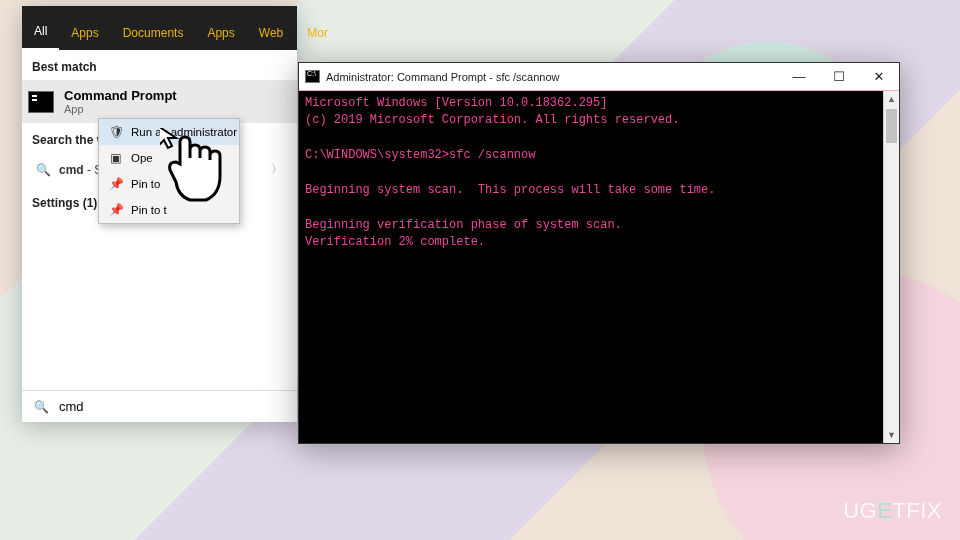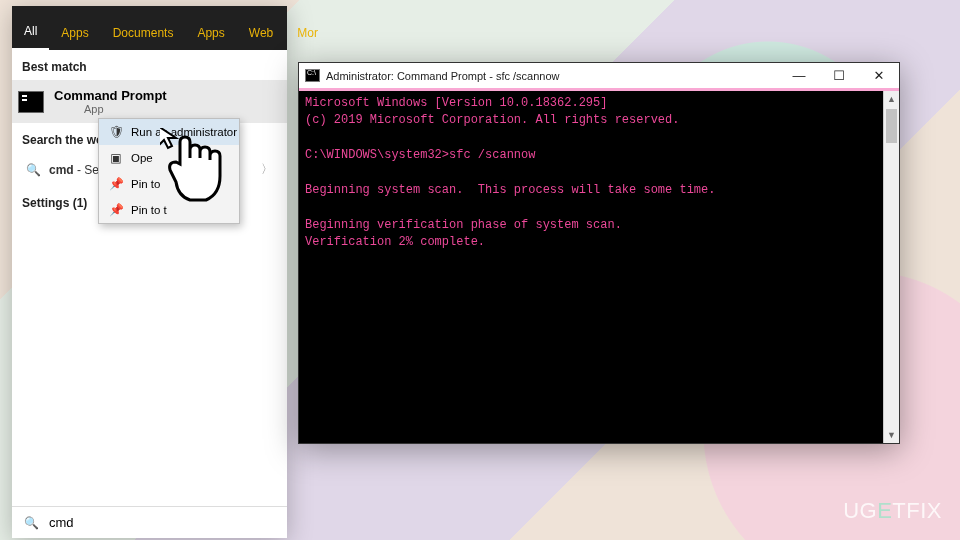--- a/index.html
+++ b/index.html
@@ -11,49 +11,49 @@
     content: ""; position: absolute; inset: 0;
     background:
       radial-gradient(circle at 80% 30%, #cfe9e0 0 120px, transparent 121px),
       radial-gradient(circle at 90% 80%, #f4d4dd 0 160px, transparent 161px),
       linear-gradient(135deg,#efe3d8 0 20%, #e6eee6 20% 45%, #e0d7e8 45% 70%, #efe3d8 70% 100%);
   }
   .watermark { position: absolute; right: 18px; bottom: 16px; font-size: 22px; font-weight: 400; letter-spacing: 0.5px; font-family: Arial, sans-serif; color: #ffffffcc; }
   .watermark .g { color: #9fe2c8cc; }
 
   
-  .start { position: absolute; left: 12px; top: 6px; width: 275px; height: 532px; background: #fff; box-shadow: 0 4px 24px rgba(0,0,0,0.25); z-index: 2; display: flex; flex-direction: column; }
+  .start { position: absolute; left: 22px; top: 6px; width: 275px; height: 416px; background: #fff; box-shadow: 0 4px 24px rgba(0,0,0,0.25); z-index: 2; display: flex; flex-direction: column; }
   .tabs { background: #202020; color: #fff; height: 44px; display: flex; align-items: flex-end; font-size: 12px; }
   .tab { padding: 12px 12px 10px; color: #eab308; cursor: pointer; }
   .tab.active { color: #fff; border-bottom: 2px solid #fff; }
   .section-header { font-size: 12px; font-weight: 700; padding: 10px 10px 6px; color: #222; }
   .match-row { background: #e9e9e9; display: flex; align-items: center; padding: 8px 6px; gap: 10px; }
   .cmd-icon { width: 26px; height: 22px; background: #000; border: 1px solid #666; position: relative; }
   .cmd-icon::before { content: ""; position: absolute; left: 3px; top: 3px; width: 5px; height: 2px; background: #fff; box-shadow: 0 4px 0 #fff; }
   .match-text .title { font-size: 13px; font-weight: 600; }
-  .match-text .sub { font-size: 11px; color: #666; margin-left: 30px; }
+  .match-text .sub { font-size: 11px; color: #666; }
   .list-row { display: flex; align-items: center; justify-content: space-between; padding: 8px 14px; font-size: 12px; color: #333; }
   .list-row .with-icon { display: flex; align-items: center; gap: 8px; }
   .search-icon, .arrow-icon, .settings-count { font-size: 12px; color: #444; }
   .arrow-icon { color: #888; }
   .search-bar { margin-top: auto; border-top: 1px solid #ddd; display: flex; align-items: center; padding: 8px 12px; gap: 10px; }
   .search-bar input { border: none; outline: none; font-size: 13px; flex: 1; }
 
   
   .ctx { position: absolute; left: 98px; top: 118px; width: 142px; background: #f3f3f3; border: 1px solid #bfbfbf; box-shadow: 2px 3px 8px rgba(0,0,0,0.25); z-index: 4; font-size: 11.5px; }
   .ctx-item { display: flex; align-items: center; gap: 8px; padding: 6px 10px; white-space: nowrap; overflow: hidden; }
   .ctx-item.hover { background: #d8e6f2; }
   .ctx .ico { width: 14px; text-align: center; font-size: 12px; color: #333; }
 
   
   .cursor { position: absolute; left: 160px; top: 128px; z-index: 6; pointer-events: none; }
 
   
   .cmdwin { position: absolute; left: 298px; top: 62px; width: 602px; height: 382px; border: 1px solid #333; box-shadow: 0 6px 30px rgba(0,0,0,0.35); background: #000; z-index: 3; display: flex; flex-direction: column; }
-  .titlebar { background: #fff; height: 28px; display: flex; align-items: center; padding-left: 6px; font-size: 11px; color: #222; border-bottom: 3px solid #f9a8d4; }
+  .titlebar { background: #fff; height: 28px; display: flex; align-items: center; padding-left: 6px; font-size: 11px; color: #222; border-bottom: 1px solid #f9a8d4; }
   .titlebar .ico-sys { width: 15px; height: 13px; background: #000; border: 1px solid #777; margin-right: 6px; position: relative; }
   .titlebar .ico-sys::after { content: "C:\\"; position: absolute; left: 1px; top: -1px; font-size: 7px; color: #fff; }
   .titlebar .spacer { flex: 1; }
   .win-btn { width: 40px; height: 28px; display: flex; align-items: center; justify-content: center; font-size: 13px; }
   .console-wrap { flex: 1; display: flex; }
   .console { flex: 1; background: #000; color: #ec4899; font-family: Consolas, "Courier New", monospace; font-size: 12px; line-height: 1.45; padding: 4px 6px; white-space: pre; overflow: hidden; }
   .vscroll { width: 16px; background: #f0f0f0; border-left: 1px solid #ccc; position: relative; }
   .vscroll .thumb { position: absolute; left: 2px; right: 2px; top: 18px; height: 34px; background: #c2c2c2; }
   .vscroll .arr { position: absolute; left: 0; right: 0; height: 16px; display: flex; align-items: center; justify-content: center; color: #666; font-size: 9px; }
   .vscroll .arr.up { top: 0; } .vscroll .arr.down { bottom: 0; }

